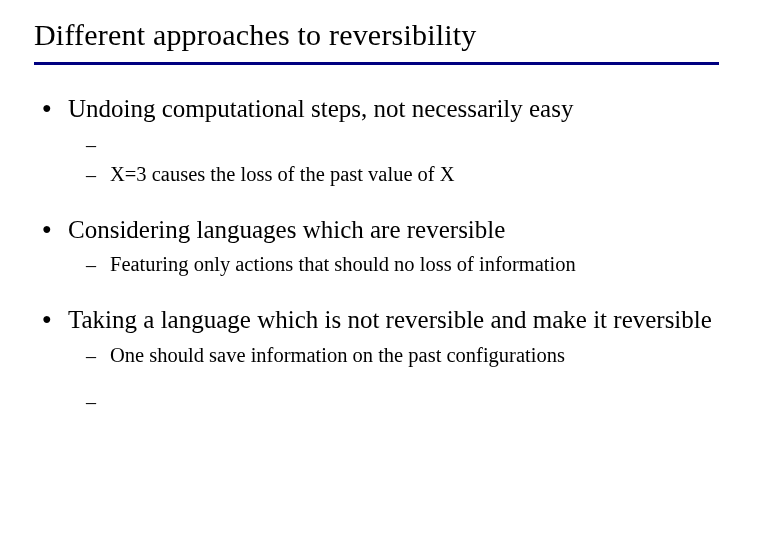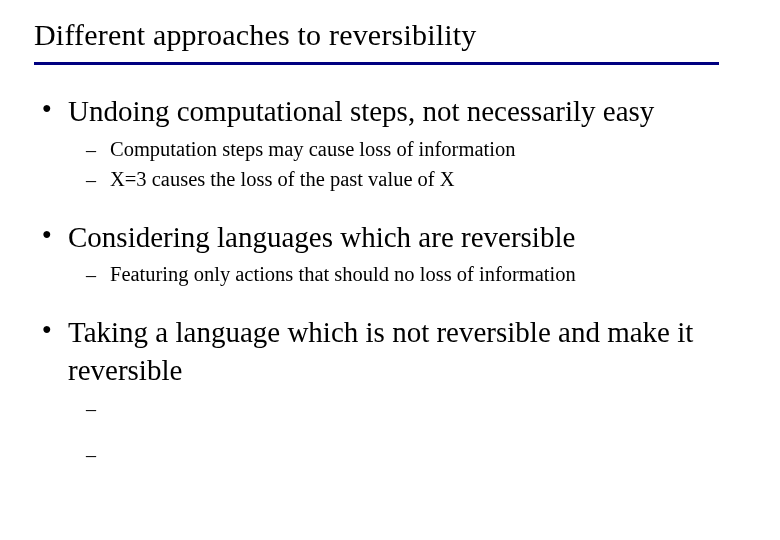--- a/index.html
+++ b/index.html
@@ -34,21 +34,21 @@
     }
     .bullet-l1 {
       font-size: 16px;
       line-height: 30px;
       width: 28px;
       flex-shrink: 0;
       text-align: left;
       padding-left: 2px;
     }
     .text-l1 {
-      font-size: 29px;
+      font-size: 25px;
       line-height: 1.3;
     }
     .sublist {
       margin-left: 46px;
       margin-top: 6px;
       margin-bottom: 26px;
     }
     .item-l2 {
       display: flex;
       align-items: flex-start;
@@ -76,21 +76,20 @@
 
   <div class="content">
 
     <div class="item-l1">
       <span class="bullet-l1">●</span>
       <span class="text-l1">Undoing computational steps, not necessarily easy</span>
     </div>
     <div class="sublist">
       <div class="item-l2">
         <span class="bullet-l2">–</span>
-        <span class="text-l2">Computation steps may cause loss of information</span>
       </div>
       <div class="item-l2">
         <span class="bullet-l2">–</span>
         <span class="text-l2">X=3 causes the loss of the past value of X</span>
       </div>
     </div>
 
     <div class="item-l1">
       <span class="bullet-l1">●</span>
       <span class="text-l1">Considering languages which are reversible</span>
@@ -102,20 +101,21 @@
       </div>
     </div>
 
     <div class="item-l1">
       <span class="bullet-l1">●</span>
       <span class="text-l1">Taking a language which is not reversible and make it reversible</span>
     </div>
     <div class="sublist">
       <div class="item-l2 spaced">
         <span class="bullet-l2">–</span>
+        <span class="text-l2">One should save information on the past configurations</span>
       </div>
       <div class="item-l2">
         <span class="bullet-l2">–</span>
       </div>
     </div>
 
   </div>
 </div>
 
 </body></html>

